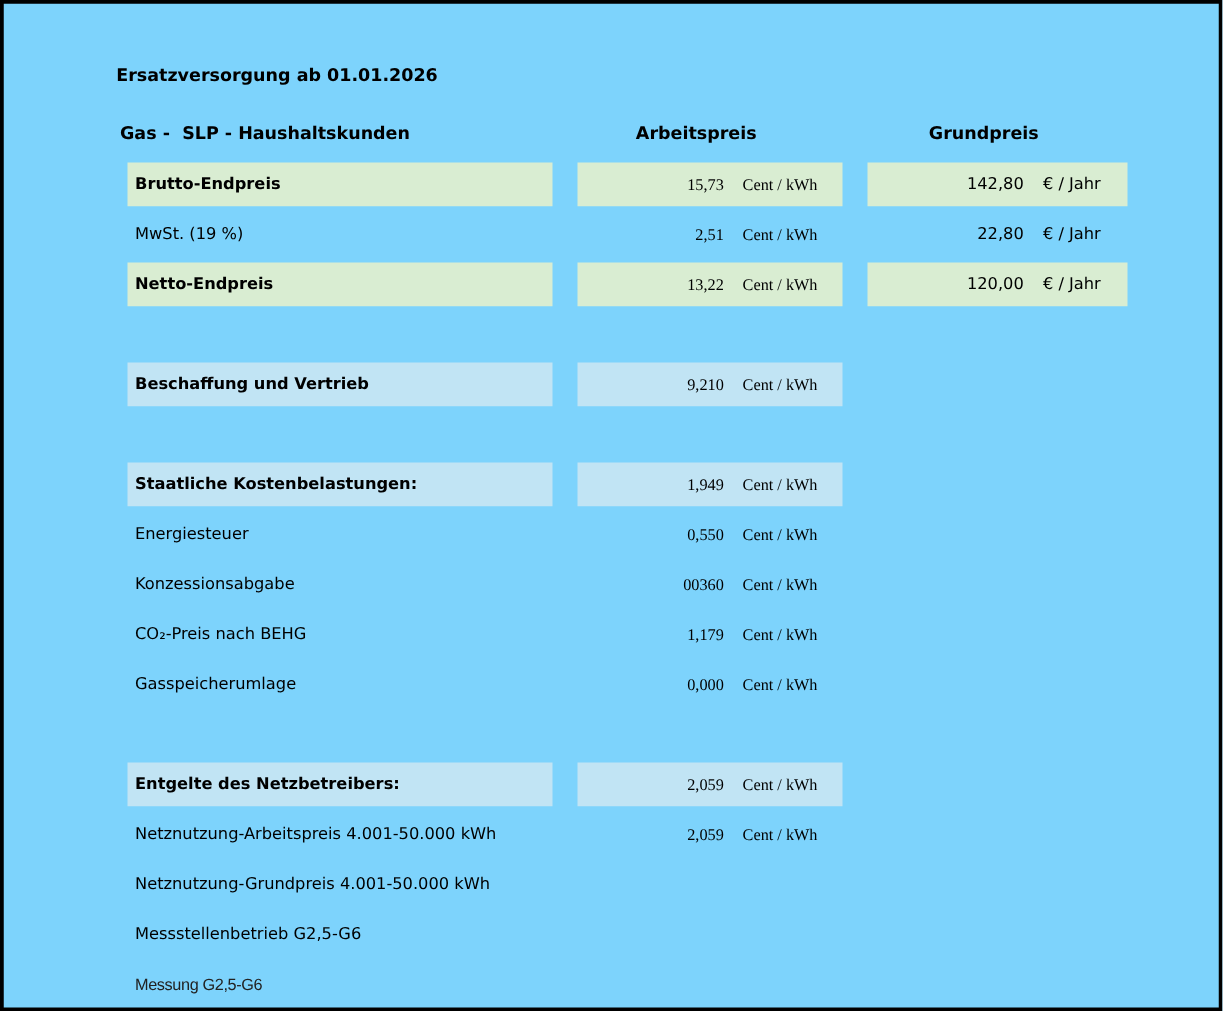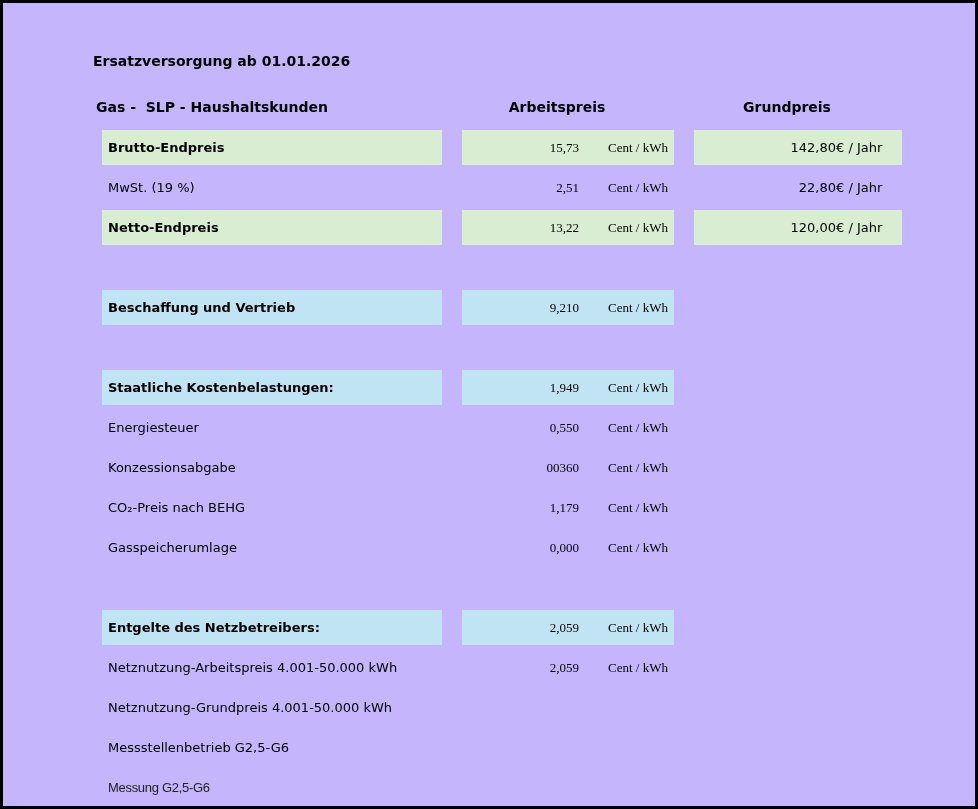--- a/index.html
+++ b/index.html
@@ -1,21 +1,21 @@
 <!DOCTYPE html>
 <html><head>
 <meta charset="utf-8">
 <style>
   html, body { margin: 0; padding: 0; background: #fff; }
   .sheet {
     box-sizing: border-box;
     width: 978px;
     height: 809px;
     border: 3px solid #000;
-    background: #c4b5fd;
+    background: #7dd3fc;
     padding: 50px 0 0 88px;
     font-family: "DejaVu Sans", sans-serif;
     font-size: 13px;
     color: #000;
     overflow: hidden;
   }
   .title {
     font-size: 14px;
     font-weight: bold;
     margin-left: 2px;
@@ -70,26 +70,25 @@
     box-sizing: border-box;
     display: flex;
     align-items: center;
     font-family: Liberation Serif, serif;
   }
   .cell-gp {
     width: 208px;
     box-sizing: border-box;
     display: flex;
     align-items: center;
-    padding-left: 17px;
   }
   .cell-ap .num { width: 117px; text-align: right; }
-  .cell-ap .unit { flex: 1; text-align: right; padding-right: 6px; }
+  .cell-ap .unit { flex: 1; text-align: right; padding-right: 20px; }
   .cell-gp .num { width: 125px; text-align: right; }
-  .cell-gp .unit { flex: 1; text-align: left; padding-right: 6px; }
+  .cell-gp .unit { flex: 1; text-align: center; padding-right: 6px; }
   .bold .cell-label { font-weight: bold; }
   .bg-green .cell-label, .bg-green .cell-ap, .bg-green .cell-gp { background: #d9edd2; }
   .bg-blue .cell-label, .bg-blue .cell-ap { background: #c1e4f4; }
   .spacer { height: 40px; }
   .alt-font .cell-label {
     font-family: "Liberation Sans", sans-serif;
     color: #222;
     letter-spacing: -0.3px;
   }
 </style>

